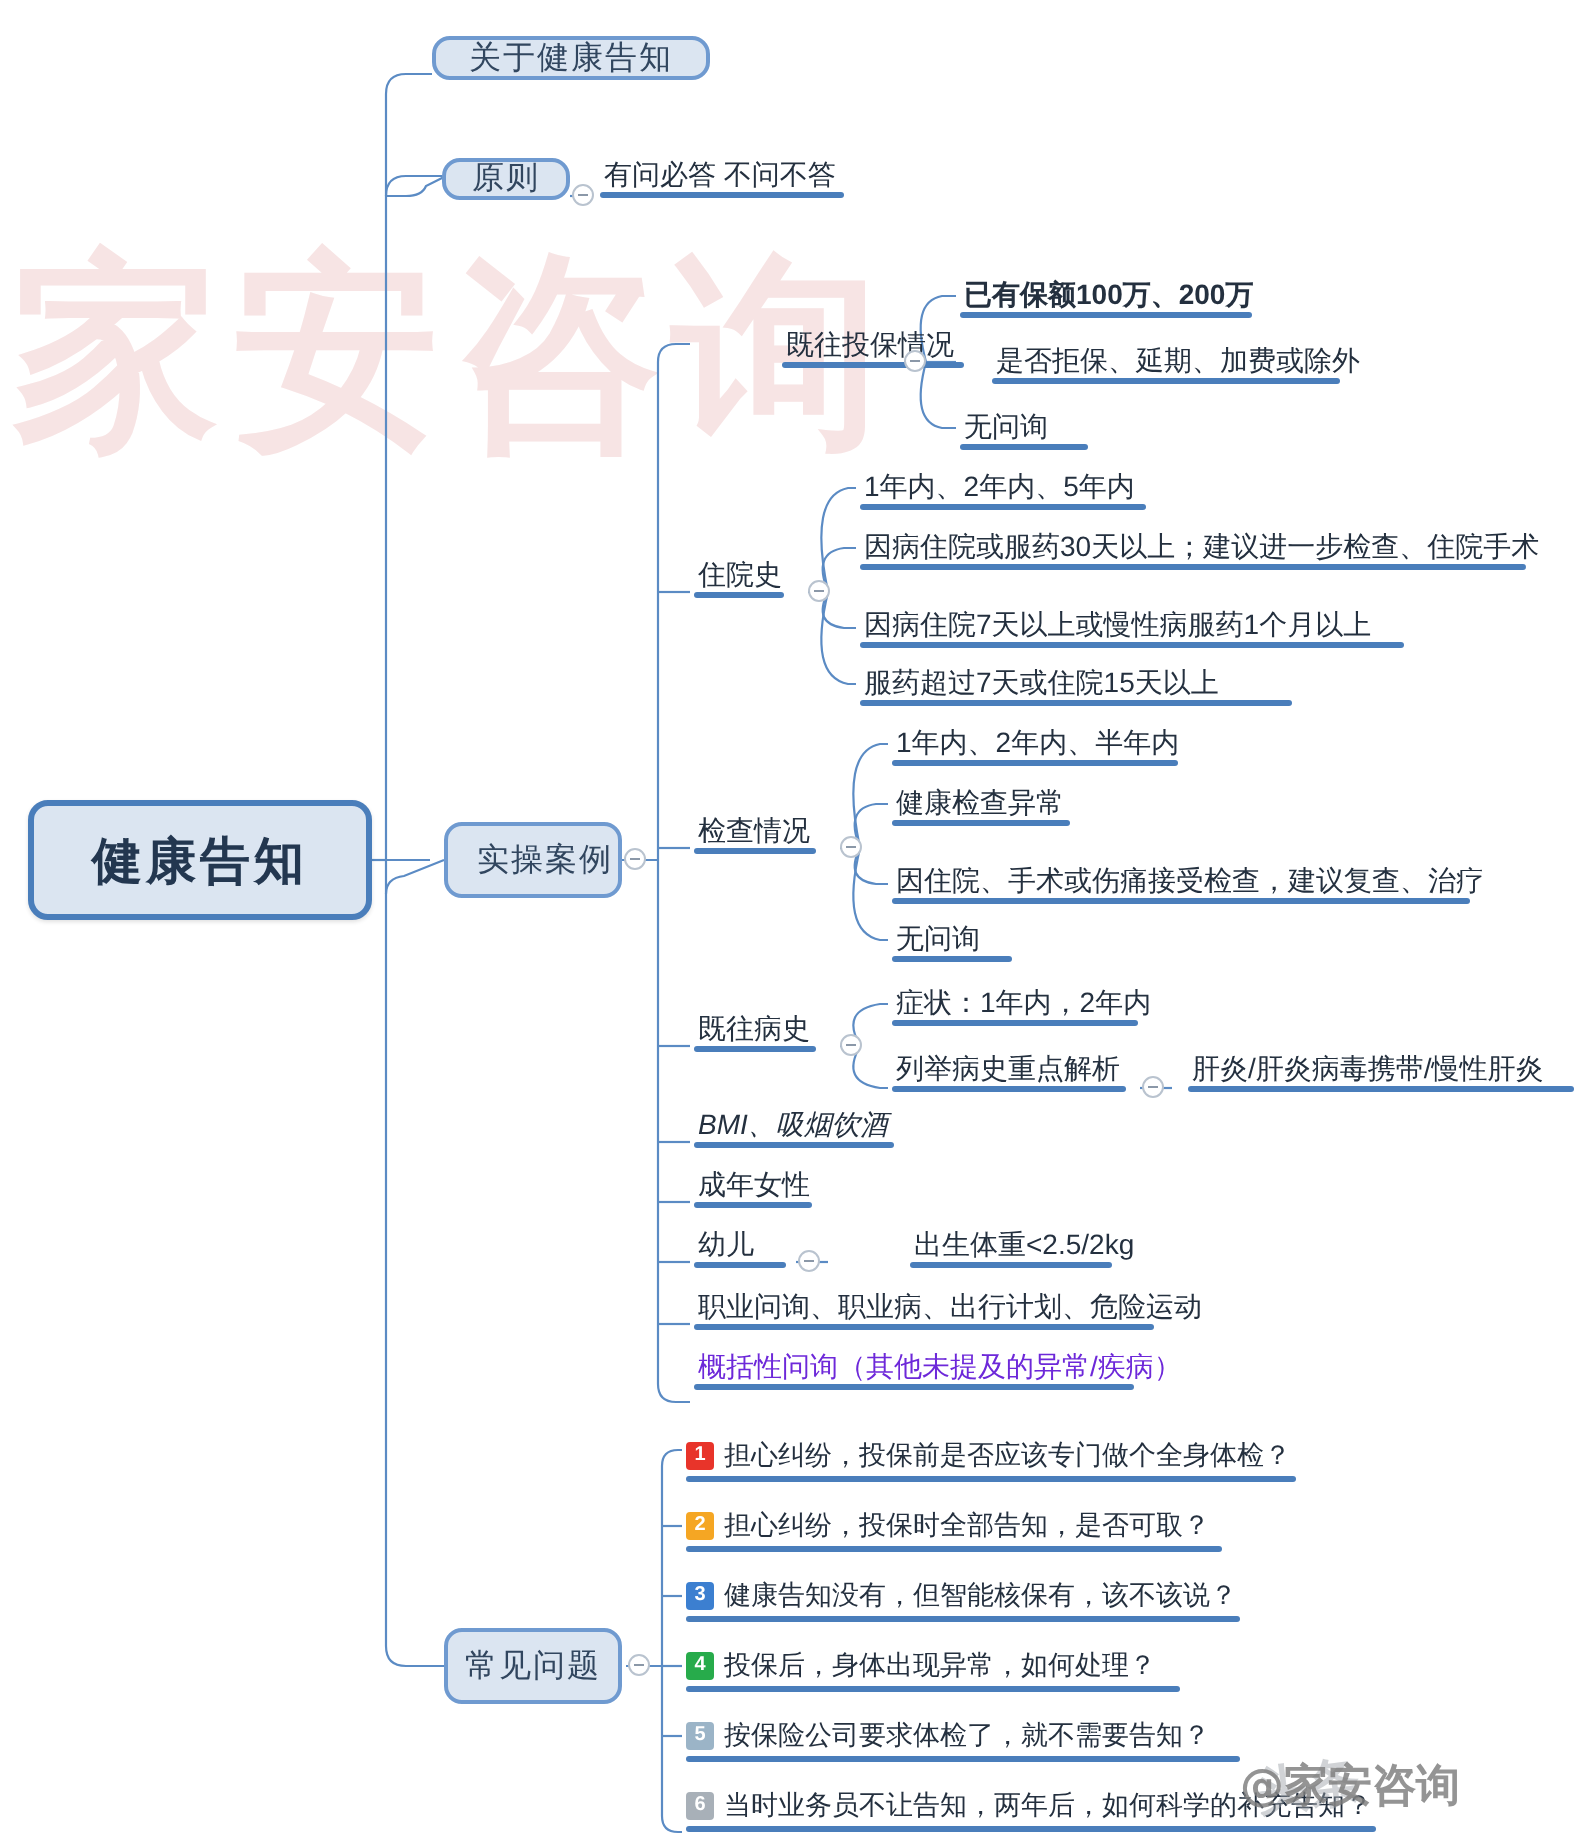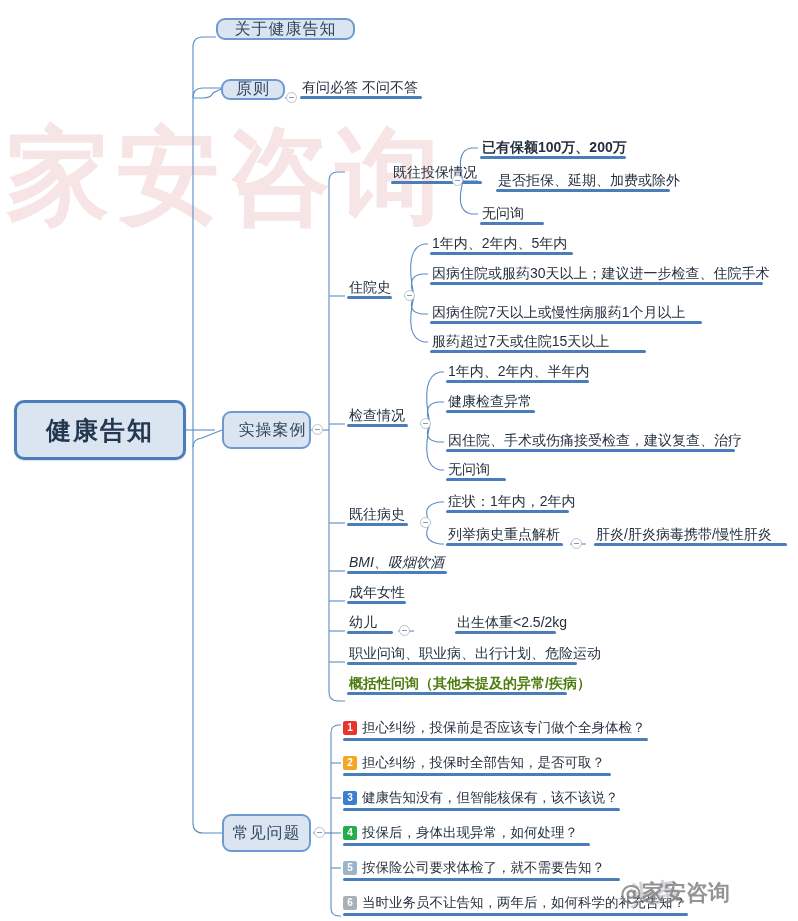--- a/index.html
+++ b/index.html
@@ -76,21 +76,21 @@
     position:absolute;z-index:3;
     font-size:14px;color:#24303f;
     white-space:nowrap;
     padding:0 2px 3px 2px;
     line-height:17px;
   }
   .ul .bar{
     position:absolute;left:0;bottom:0;height:3px;
     background:#4a7ebb;border-radius:2px;
   }
-  .ul.red{color:#4d7c0f;font-weight:bold;}
+  .ul.red{color:#6d28d9;font-weight:normal;}
 
   
   .handle{
     position:absolute;z-index:4;
     width:11px;height:11px;border-radius:50%;
     border:1px solid #b9c3cf;background:#ffffff;
     box-sizing:border-box;
   }
   .handle::after{
     content:"";position:absolute;left:2px;top:4px;

